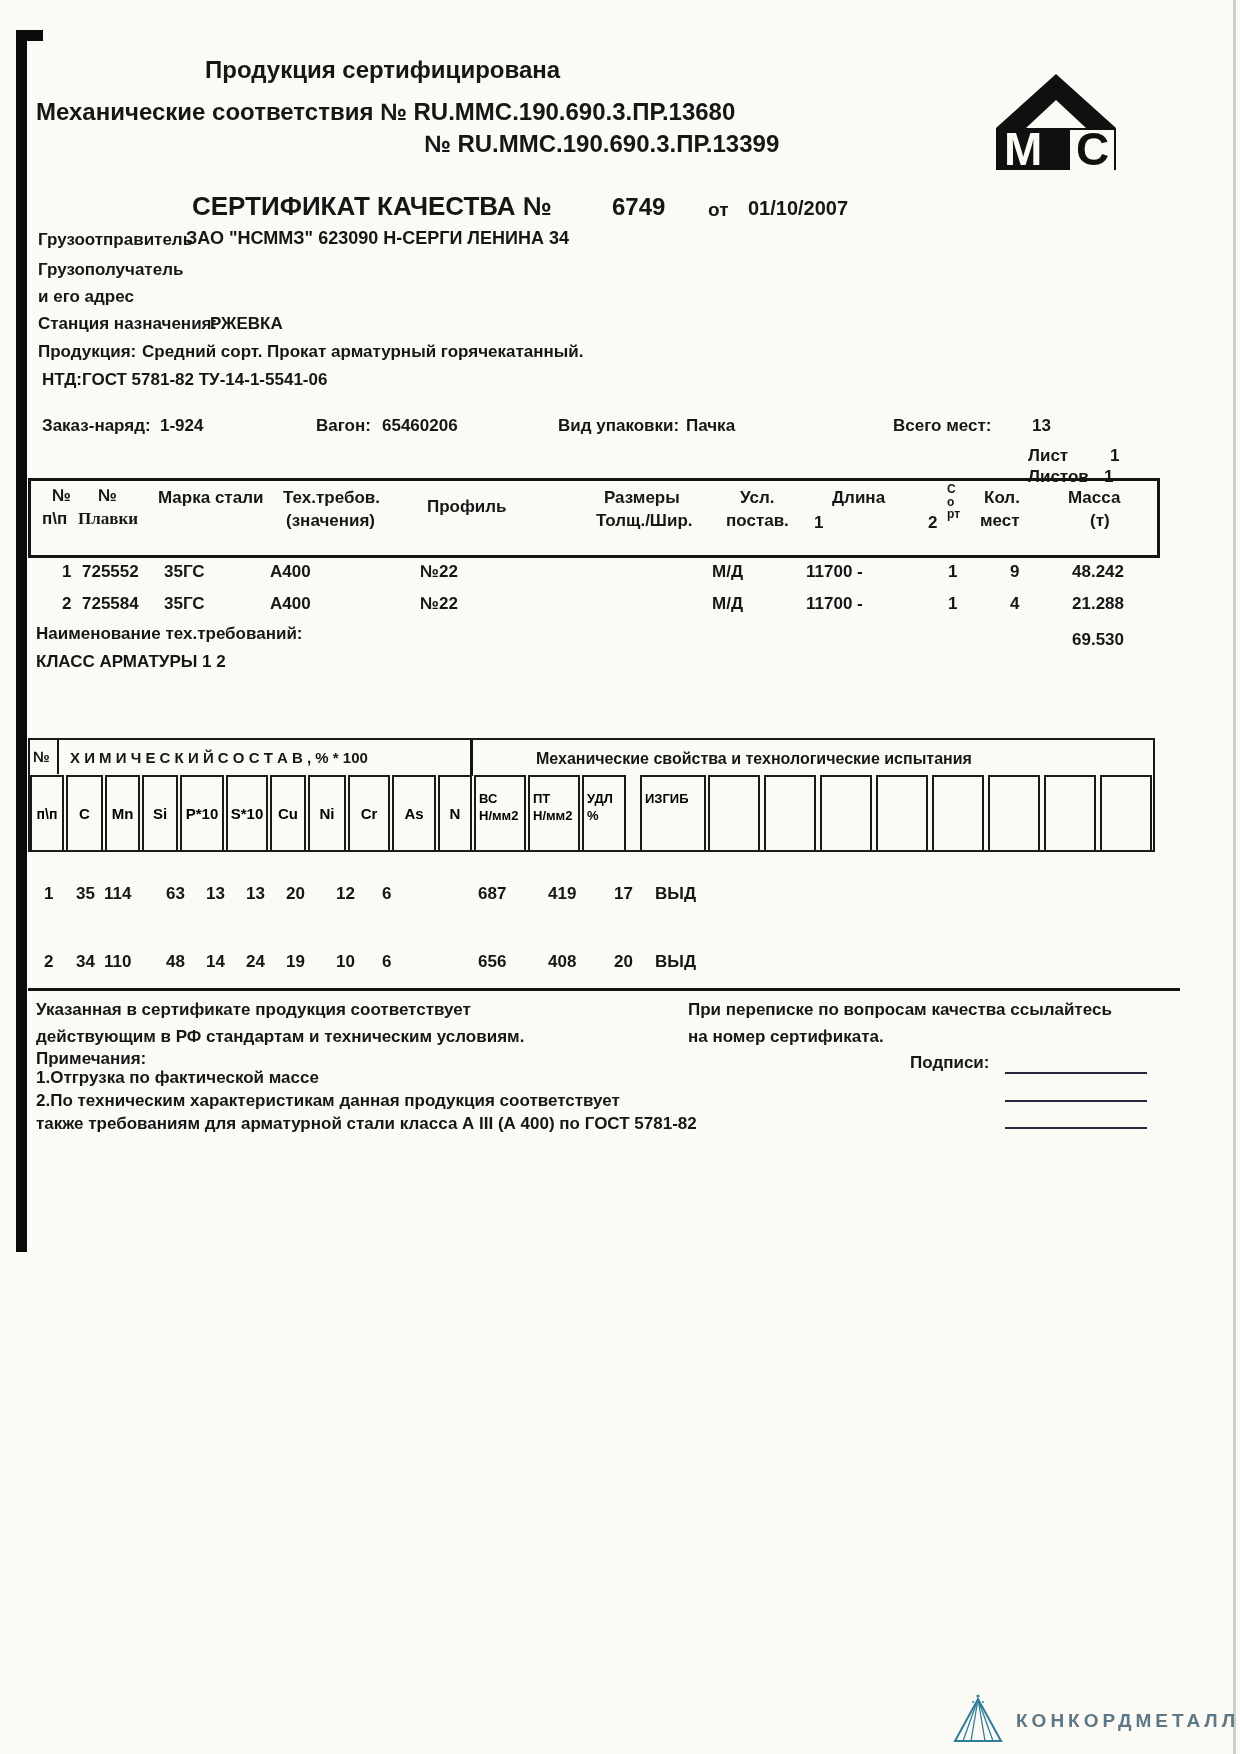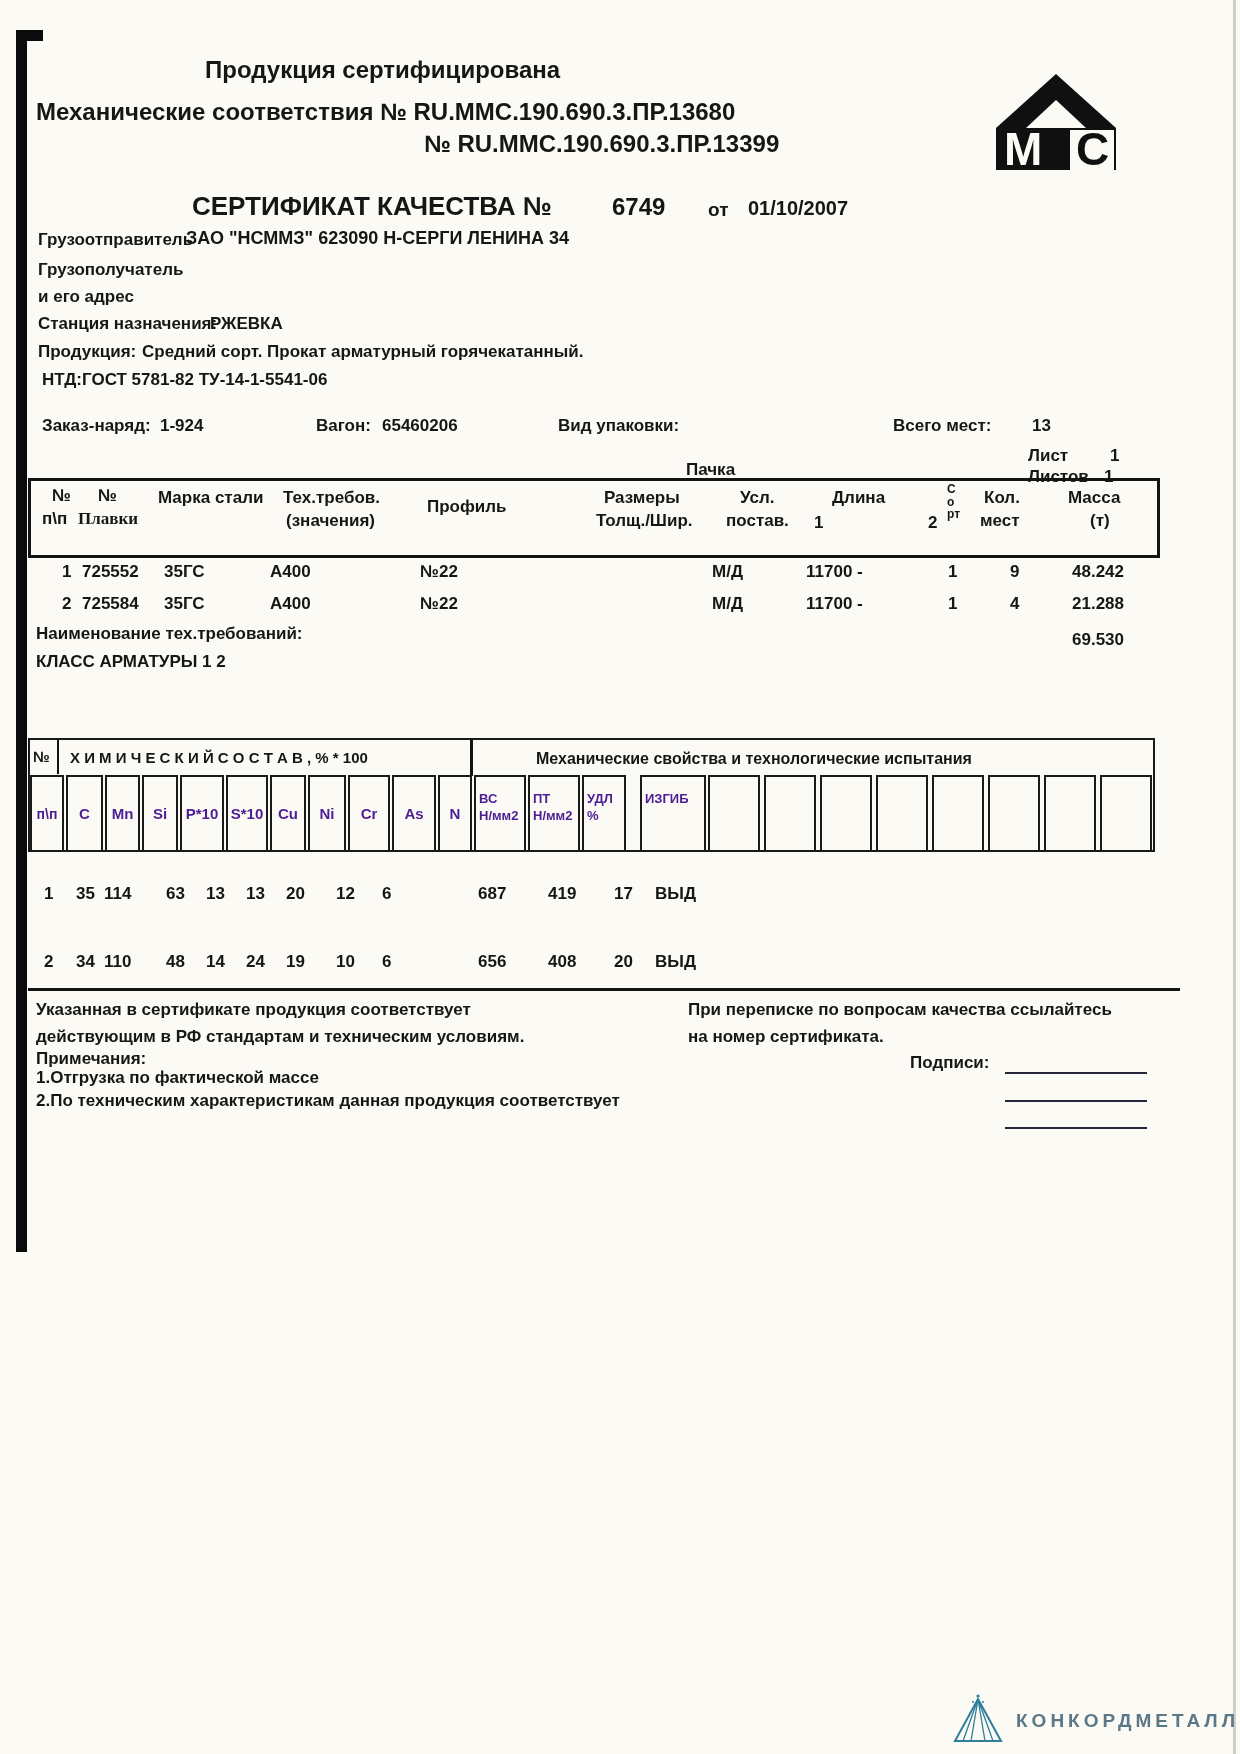--- a/index.html
+++ b/index.html
@@ -4,21 +4,21 @@
 <style>
   html,body{margin:0;padding:0;}
   body{width:1240px;height:1754px;position:relative;background:#e9e9e5;
        font-family:"Liberation Sans","DejaVu Sans",sans-serif;}
   #paper{position:absolute;left:0;top:0;width:1240px;height:1754px;background:#fbfaf5;overflow:hidden;}
   .t{position:absolute;white-space:nowrap;color:#161616;font-weight:700;font-size:17px;line-height:1.15;}
   .ln{position:absolute;background:#141414;}
   .box{position:absolute;border:3px solid #141414;box-sizing:border-box;background:transparent;}
   .box2{position:absolute;border:2px solid #1a1a1a;box-sizing:border-box;}
   .cell{position:absolute;border:2px solid #1a1a1a;box-sizing:border-box;display:flex;align-items:center;justify-content:center;
-        color:#4c1d95;font-weight:700;font-size:15px;}
+        color:#000000;font-weight:700;font-size:15px;}
   .cell2l{justify-content:flex-start;align-items:flex-start;flex-direction:column;padding:14px 2px 0 3px;font-size:13px;line-height:1.3;}
   .vtext{width:14px;font-size:12px;line-height:1.05;word-break:break-all;letter-spacing:0;}
   .sig{position:absolute;background:#26263a;height:2px;}
   .brandname{color:#5c7886;letter-spacing:4px;font-size:19px;font-weight:700;}
 </style>
 </head>
 <body>
 
 <div id="paper">
 
@@ -52,21 +52,21 @@
   <div class="t" style="left:210px;top:314px;">РЖЕВКА</div>
   <div class="t" style="left:38px;top:342px;">Продукция:</div>
   <div class="t" style="left:142px;top:342px;">Средний сорт. Прокат арматурный горячекатанный.</div>
   <div class="t" style="left:42px;top:370px;">НТД:ГОСТ 5781-82  ТУ-14-1-5541-06</div>
 
   <div class="t" style="left:42px;top:416px;">Заказ-наряд:</div>
   <div class="t" style="left:160px;top:416px;">1-924</div>
   <div class="t" style="left:316px;top:416px;">Вагон:</div>
   <div class="t" style="left:382px;top:416px;">65460206</div>
   <div class="t" style="left:558px;top:416px;">Вид упаковки:</div>
-  <div class="t" style="left:686px;top:416px;margin-top:44px;">Пачка</div>
+  <div class="t" style="left:686px;top:416px;">Пачка</div>
   <div class="t" style="left:893px;top:416px;">Всего мест:</div>
   <div class="t" style="left:1032px;top:416px;">13</div>
   <div class="t" style="left:1028px;top:446px;">Лист</div>
   <div class="t" style="left:1110px;top:446px;">1</div>
   <div class="t" style="left:1028px;top:467px;">Листов</div>
   <div class="t" style="left:1104px;top:467px;">1</div>
 
   <div class="box" style="left:28px;top:478px;width:1132px;height:80px;"></div>
   <div class="t" style="left:52px;top:486px;">№</div>
   <div class="t" style="left:42px;top:509px;">п\п</div>
@@ -195,20 +195,21 @@
   <div class="t" style="left:36px;top:1000px;">Указанная в сертификате продукция соответствует</div>
   <div class="t" style="left:688px;top:1000px;">При переписке по вопросам качества ссылайтесь</div>
   <div class="t" style="left:36px;top:1027px;">действующим в РФ стандартам и техническим условиям.</div>
   <div class="t" style="left:688px;top:1027px;">на номер сертификата.</div>
   <div class="t" style="left:36px;top:1049px;">Примечания:</div>
   <div class="t" style="left:36px;top:1068px;">1.Отгрузка по фактической массе</div>
   <div class="t" style="left:910px;top:1053px;">Подписи:</div>
   <div class="sig" style="left:1005px;top:1072px;width:142px;"></div>
   <div class="t" style="left:36px;top:1091px;">2.По техническим характеристикам данная продукция соответствует</div>
   <div class="sig" style="left:1005px;top:1100px;width:142px;"></div>
+  <div class="t" style="left:36px;top:1114px;">также требованиям для арматурной стали класса А III (А 400) по ГОСТ 5781-82</div>
   <div class="sig" style="left:1005px;top:1127px;width:142px;"></div>
 
   <div style="position:absolute;left:950px;top:1692px;width:56px;height:56px;">
     <svg width="56" height="56" viewBox="0 0 56 56">
       <path d="M28 7 L51 49 L5 49 Z" fill="none" stroke="#2e7e9c" stroke-width="2"></path>
       <path d="M28 7 L13 49 M28 7 L21 49 M28 7 L35 49 M28 7 L43 49" fill="none" stroke="#2e7e9c" stroke-width="1.3"></path>
       <circle cx="28" cy="4" r="1.6" fill="#2e7e9c"></circle>
       <circle cx="23" cy="10" r="1" fill="#2e7e9c"></circle>
       <circle cx="33" cy="10" r="1" fill="#2e7e9c"></circle>
     </svg>

